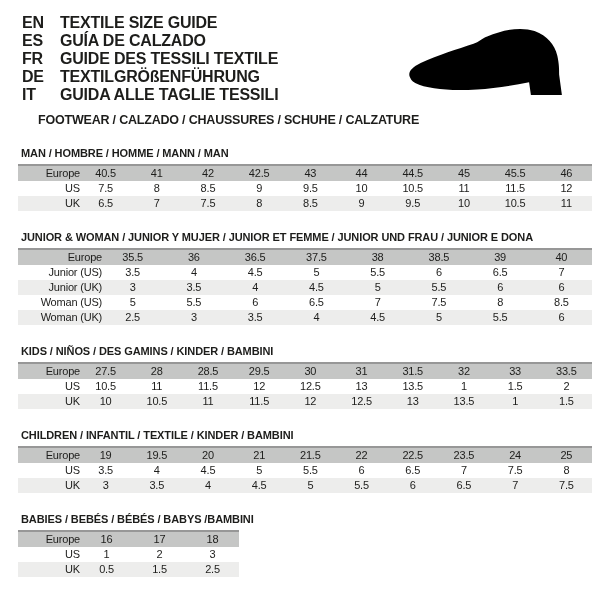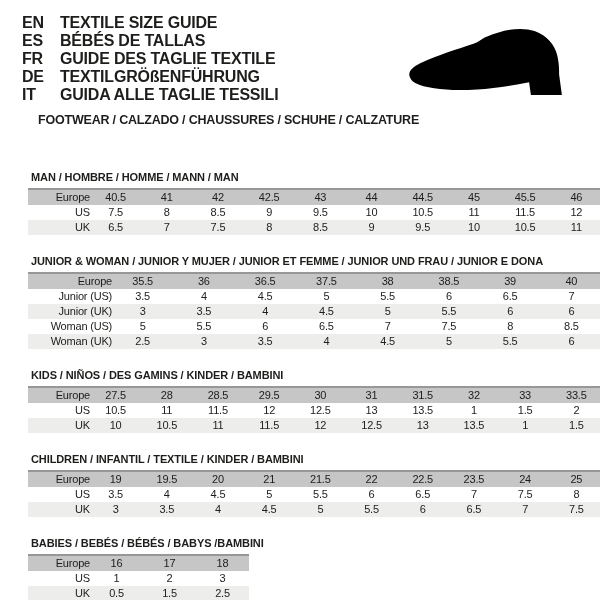--- a/index.html
+++ b/index.html
@@ -14,21 +14,21 @@
     letter-spacing:-0.2px;
   }
   
   .top { position:relative; padding:14px 0 0 22px; }
   .lang-row { display:flex; line-height:18px; font-weight:bold; font-size:16px; }
   .lang-code { width:38px; flex:0 0 38px; }
   .category { margin:9px 0 0 38px; font-weight:bold; font-size:12.5px; }
   .shoe { position:absolute; top:22px; right:16px; width:190px; height:82px; }
   .shoe svg { width:100%; height:100%; display:block; }
   
-  .tables { margin-top:44px; padding-left:28px; }
+  .tables { margin-top:20px; padding-left:18px; }
   .size-section + .size-section { margin-top:20px; }
   .tbl-title { font-size:11px; font-weight:bold; margin:0 0 5px 3px; letter-spacing:-0.1px; }
   table.size-table {
     border-collapse:collapse; table-layout:fixed;
     border-top:2px solid var(--table-top-border,#979797);
   }
   table.size-table td {
     height:15px; line-height:15px; font-size:11px;
     text-align:center; padding:0; white-space:nowrap;
     color:var(--text,#1d1d1b);
@@ -43,25 +43,25 @@
 <div class="page" style="--text: #1d1d1b; --row-header-bg: #c5c6c5; --row-alt-bg: #ededec; --table-top-border: #979797;">
 
   <div class="top">
     <div id="langs">
         <div class="lang-row">
           <span class="lang-code">EN</span>
           <span class="lang-label">TEXTILE SIZE GUIDE</span>
         </div>
         <div class="lang-row">
           <span class="lang-code">ES</span>
-          <span class="lang-label">BÉBÉS DE TALLAS</span>
+          <span class="lang-label">GUÍA DE CALZADO</span>
         </div>
         <div class="lang-row">
           <span class="lang-code">FR</span>
-          <span class="lang-label">GUIDE DES TAGLIE TEXTILE</span>
+          <span class="lang-label">GUIDE DES TESSILI TEXTILE</span>
         </div>
         <div class="lang-row">
           <span class="lang-code">DE</span>
           <span class="lang-label">TEXTILGRÖßENFÜHRUNG</span>
         </div>
         <div class="lang-row">
           <span class="lang-code">IT</span>
           <span class="lang-label">GUIDA ALLE TAGLIE TESSILI</span>
         </div>
       </div>

